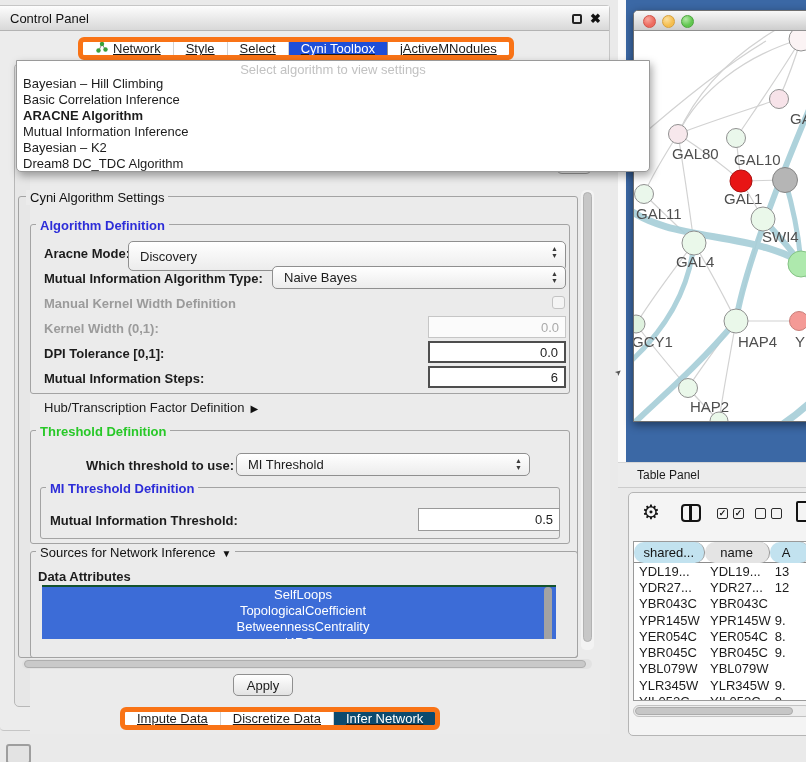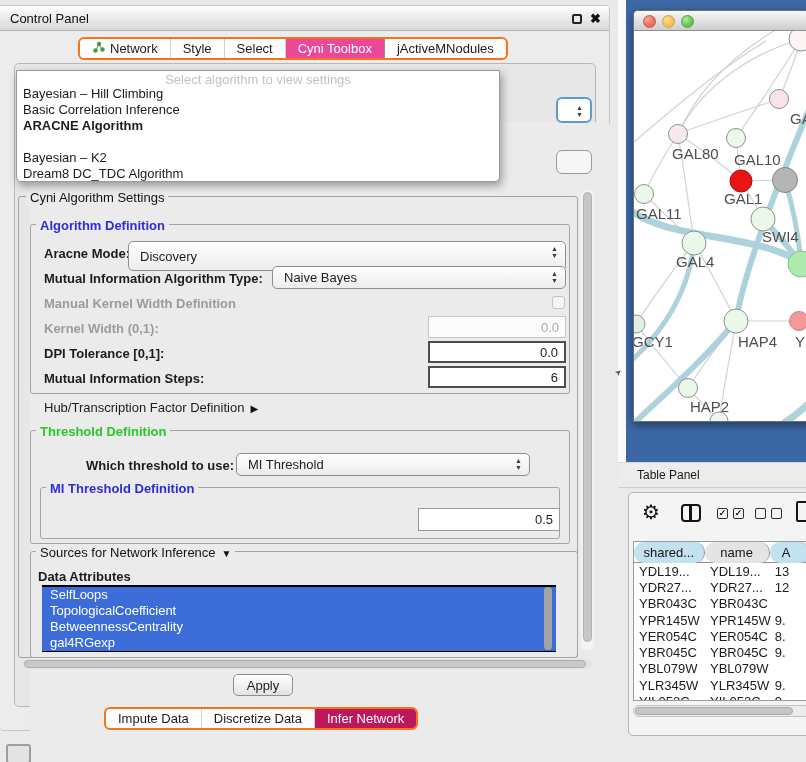--- a/index.html
+++ b/index.html
@@ -8,25 +8,25 @@
 
   
   .cp-window { position:absolute; left:0; top:5px; width:610px; height:726px; background:#ececec; border:1px solid #c6c6c6; border-left:none; border-radius:0 4px 4px 4px; }
   .cp-titlebar { position:absolute; left:0; top:0; width:100%; height:25px; background:linear-gradient(#fdfdfd,#d8d8d8); border-bottom:1px solid #b3b3b3; display:flex; align-items:center; }
   .cp-title { padding-left:10px; font-size:13px; color:#111; }
   .win-btns { position:absolute; right:8px; top:0; height:25px; display:flex; align-items:center; gap:8px; }
   .float-btn { width:10px; height:10px; border:2px solid #222; border-radius:2px; }
   .close-btn { font-size:13px; font-weight:bold; color:#111; line-height:10px; }
 
   
-  .seg { position:absolute; display:flex; background:#fff; border:2px solid #f97316; border-radius:6px; overflow:hidden; height:23px; }
+  .seg { position:absolute; display:flex; background:#fff; border:5px solid #f97316; border-radius:6px; overflow:hidden; height:23px;text-decoration:underline; }
   .seg .segi { display:flex; align-items:center; padding:0 12px; font-size:13px; border-right:1px solid #d2d2d2; color:#1a1a1a; white-space:nowrap; }
   .seg .segi:last-child { border-right:none; }
-  .seg .segi.sel { background:#ec4899; color:#fff; border-right-color:#8f8f8f; }
-  .seg .segi.seldark { background:#be185d; color:#fff;justify-content:center; }
+  .seg .segi.sel { background:#1d4ed8; color:#fff; border-right-color:#8f8f8f; }
+  .seg .segi.seldark { background:#0c4a6e; color:#fff;justify-content:center; }
   .net-ico { margin-right:5px; }
 
   
   .outer-panel { position:absolute; left:14px; top:57px; width:582px; height:644px; border:1px solid #b8b8b8; border-radius:5px; background:#e7e7e7; }
   .settings-area { position:absolute; left:15px; top:58px; width:580px; height:612px; background:#ebebeb; border-radius:4px 4px 0 0; }
 
   
   .fieldset { position:absolute; border:1px solid #a3a3a3; border-radius:3px; }
   .legend { position:absolute; font-size:13px; background:#ebebeb; padding:0 4px; white-space:nowrap; }
   .legend.blue { color:#2d2dd8; font-weight:bold; }
@@ -36,34 +36,34 @@
   .lbl.dis { color:#9b9b9b; }
   .combo { position:absolute; border:1px solid #8f8f8f; border-radius:5px; background:linear-gradient(#ffffff,#ececec); display:flex; align-items:center; padding-left:11px; font-size:13px; }
   .stepper { position:absolute; right:7px; top:3px; display:flex; flex-direction:column; align-items:center; font-size:7px; line-height:7px; color:#3a3a3a; }
   .tf { position:absolute; background:#fff; border:1px solid #999; display:flex; align-items:center; justify-content:flex-end; padding-right:6px; font-size:13px; }
   .tf.dark { border:2px solid #4e4e4e; }
   .tf.dis { background:#fbfbfb; border:1px solid #c6c6c6; color:#aaa; }
   .chk { position:absolute; width:13px; height:13px; border:1px solid #c3c3c3; border-radius:3px; background:#f4f4f4; }
   .tri { font-size:10px; color:#111; margin-left:6px; }
 
   
-  .popup { position:absolute; left:16px; top:70px; width:484px; height:112px; background:#fff; border:1px solid #9a9a9a; border-radius:0 0 5px 5px; box-shadow:2px 4px 8px rgba(0,0,0,.35); z-index:40; }
+  .popup { position:absolute; left:16px; top:60px; width:634px; height:112px; background:#fff; border:1px solid #9a9a9a; border-radius:0 0 5px 5px; box-shadow:2px 4px 8px rgba(0,0,0,.35); z-index:40; }
   .popup .ph { position:absolute; top:1px; width:100%; text-align:center; color:#c2c2c2; font-size:13px; }
   .popup .it { position:absolute; left:6px; height:16px; line-height:16px; font-size:13px; white-space:nowrap; }
   .popup .it.b { font-weight:bold; }
   .frag { position:absolute; z-index:5; background:#f6f6f6; }
 
   
   .vtrack { position:absolute; background:#f3f3f3; border-radius:5px; }
   .vthumb { position:absolute; background:#c7c7c7; border:1px solid #b2b2b2; border-radius:5px; }
   .htrack { position:absolute; background:#e2e2e2; border-radius:5px; }
   .hthumb { position:absolute; background:#c9c9c9; border:1px solid #aeaeae; border-radius:5px; }
 
   
-  .attr-list { position:absolute; left:42px; top:585px; width:514px; height:67px; background:#000000; overflow:hidden; }
+  .attr-list { position:absolute; left:42px; top:585px; width:514px; height:54px; background:#14532d; overflow:hidden;text-align:center; }
   .attr-item { height:16px; line-height:16px; background:#3c6cd7; color:#fff; font-size:13px; padding-left:8px; white-space:nowrap; }
   .attr-sb { position:absolute; right:4px; top:2px; width:8px; height:63px; background:#a3a3a3; border-radius:4px; }
 
   .apply-btn { position:absolute; left:233px; top:674px; width:60px; height:22px; border:1px solid #8f8f8f; border-radius:5px; background:linear-gradient(#ffffff,#e3e3e3); font-size:13px; display:flex; align-items:center; justify-content:center; }
 
   .stub-btn { position:absolute; left:6px; top:744px; width:25px; height:20px; border:2px solid #9e9e9e; border-radius:3px; background:#e3e3e3; }
 
   
   .gap-strip { position:absolute; left:618px; top:0; width:8px; height:462px; background:#fbfbfb; }
   .desktop { position:absolute; left:626px; top:0; width:180px; height:462px; background:#3b68a5; }
@@ -153,20 +153,21 @@
         <span>▼</span>
       </span>
     </div>
   <div class="frag" style="left:556px; top:150px; width:36px; height:24px; border:1px solid #9a9a9a; border-radius:6px;"></div>
 
   <div class="popup">
     <div class="ph">Select algorithm to view settings</div>
     <div class="it" style="top:15px;">Bayesian – Hill Climbing</div>
     <div class="it" style="top:31px;">Basic Correlation Inference</div>
     <div class="it b" style="top:47px;">ARACNE Algorithm</div>
+    <div class="it" style="top:63px;">Mutual Information Inference</div>
     <div class="it" style="top:79px;">Bayesian – K2</div>
     <div class="it" style="top:95px;">Dream8 DC_TDC Algorithm</div>
   </div>
 
   <div class="vtrack" style="left:581px; top:190px; width:13px; height:460px;"></div>
   <div class="vthumb" style="left:583px; top:192px; width:9px; height:450px;"></div>
 
   <div class="fieldset" style="left:18px; top:196px; width:560px; height:462px;"></div>
   <span class="legend plain" style="left:26px; top:190px;">Cyni Algorithm Settings</span>
 
@@ -221,20 +222,21 @@
     <span>MI Threshold</span>
     <span class="stepper">
         <span>▲</span>
         <span>▼</span>
       </span>
   </div>
 
   <div class="fieldset" style="left:40px; top:487px; width:520px; height:52px;"></div>
   <span class="legend blue" style="left:46px; top:481px;">MI Threshold Definition</span>
 
+  <span class="lbl" style="left:50px; top:513px;">Mutual Information Threshold:</span>
   <div class="tf" style="left:418px; top:508px; width:142px; height:23px;">
       <span>0.5</span>
     </div>
 
   <div class="fieldset" style="left:30px; top:551px; width:548px; height:107px;"></div>
   <span class="legend plain" style="left:36px; top:545px;">
     <span>Sources for Network Inference</span><span class="tri">▼</span>
   </span>
   <span class="lbl" style="left:38px; top:569px;">Data Attributes</span>
 
@@ -248,21 +250,21 @@
   </div>
 
   <div class="htrack" style="left:22px; top:659px; width:570px; height:10px;">
     <div class="hthumb" style="left:2px; top:1px; width:562px; height:8px;"></div>
   </div>
 
   <div class="apply-btn">
       <span>Apply</span>
     </div>
 
-  <div class="seg" style="left:104px; top:707px;">
+  <div class="seg" style="left:120px; top:707px;">
     <span class="segi">
         <span>Impute Data</span>
       </span>
     <span class="segi">
         <span>Discretize Data</span>
       </span>
     <span class="segi seldark">
         <span>Infer Network</span>
       </span>
   </div>

